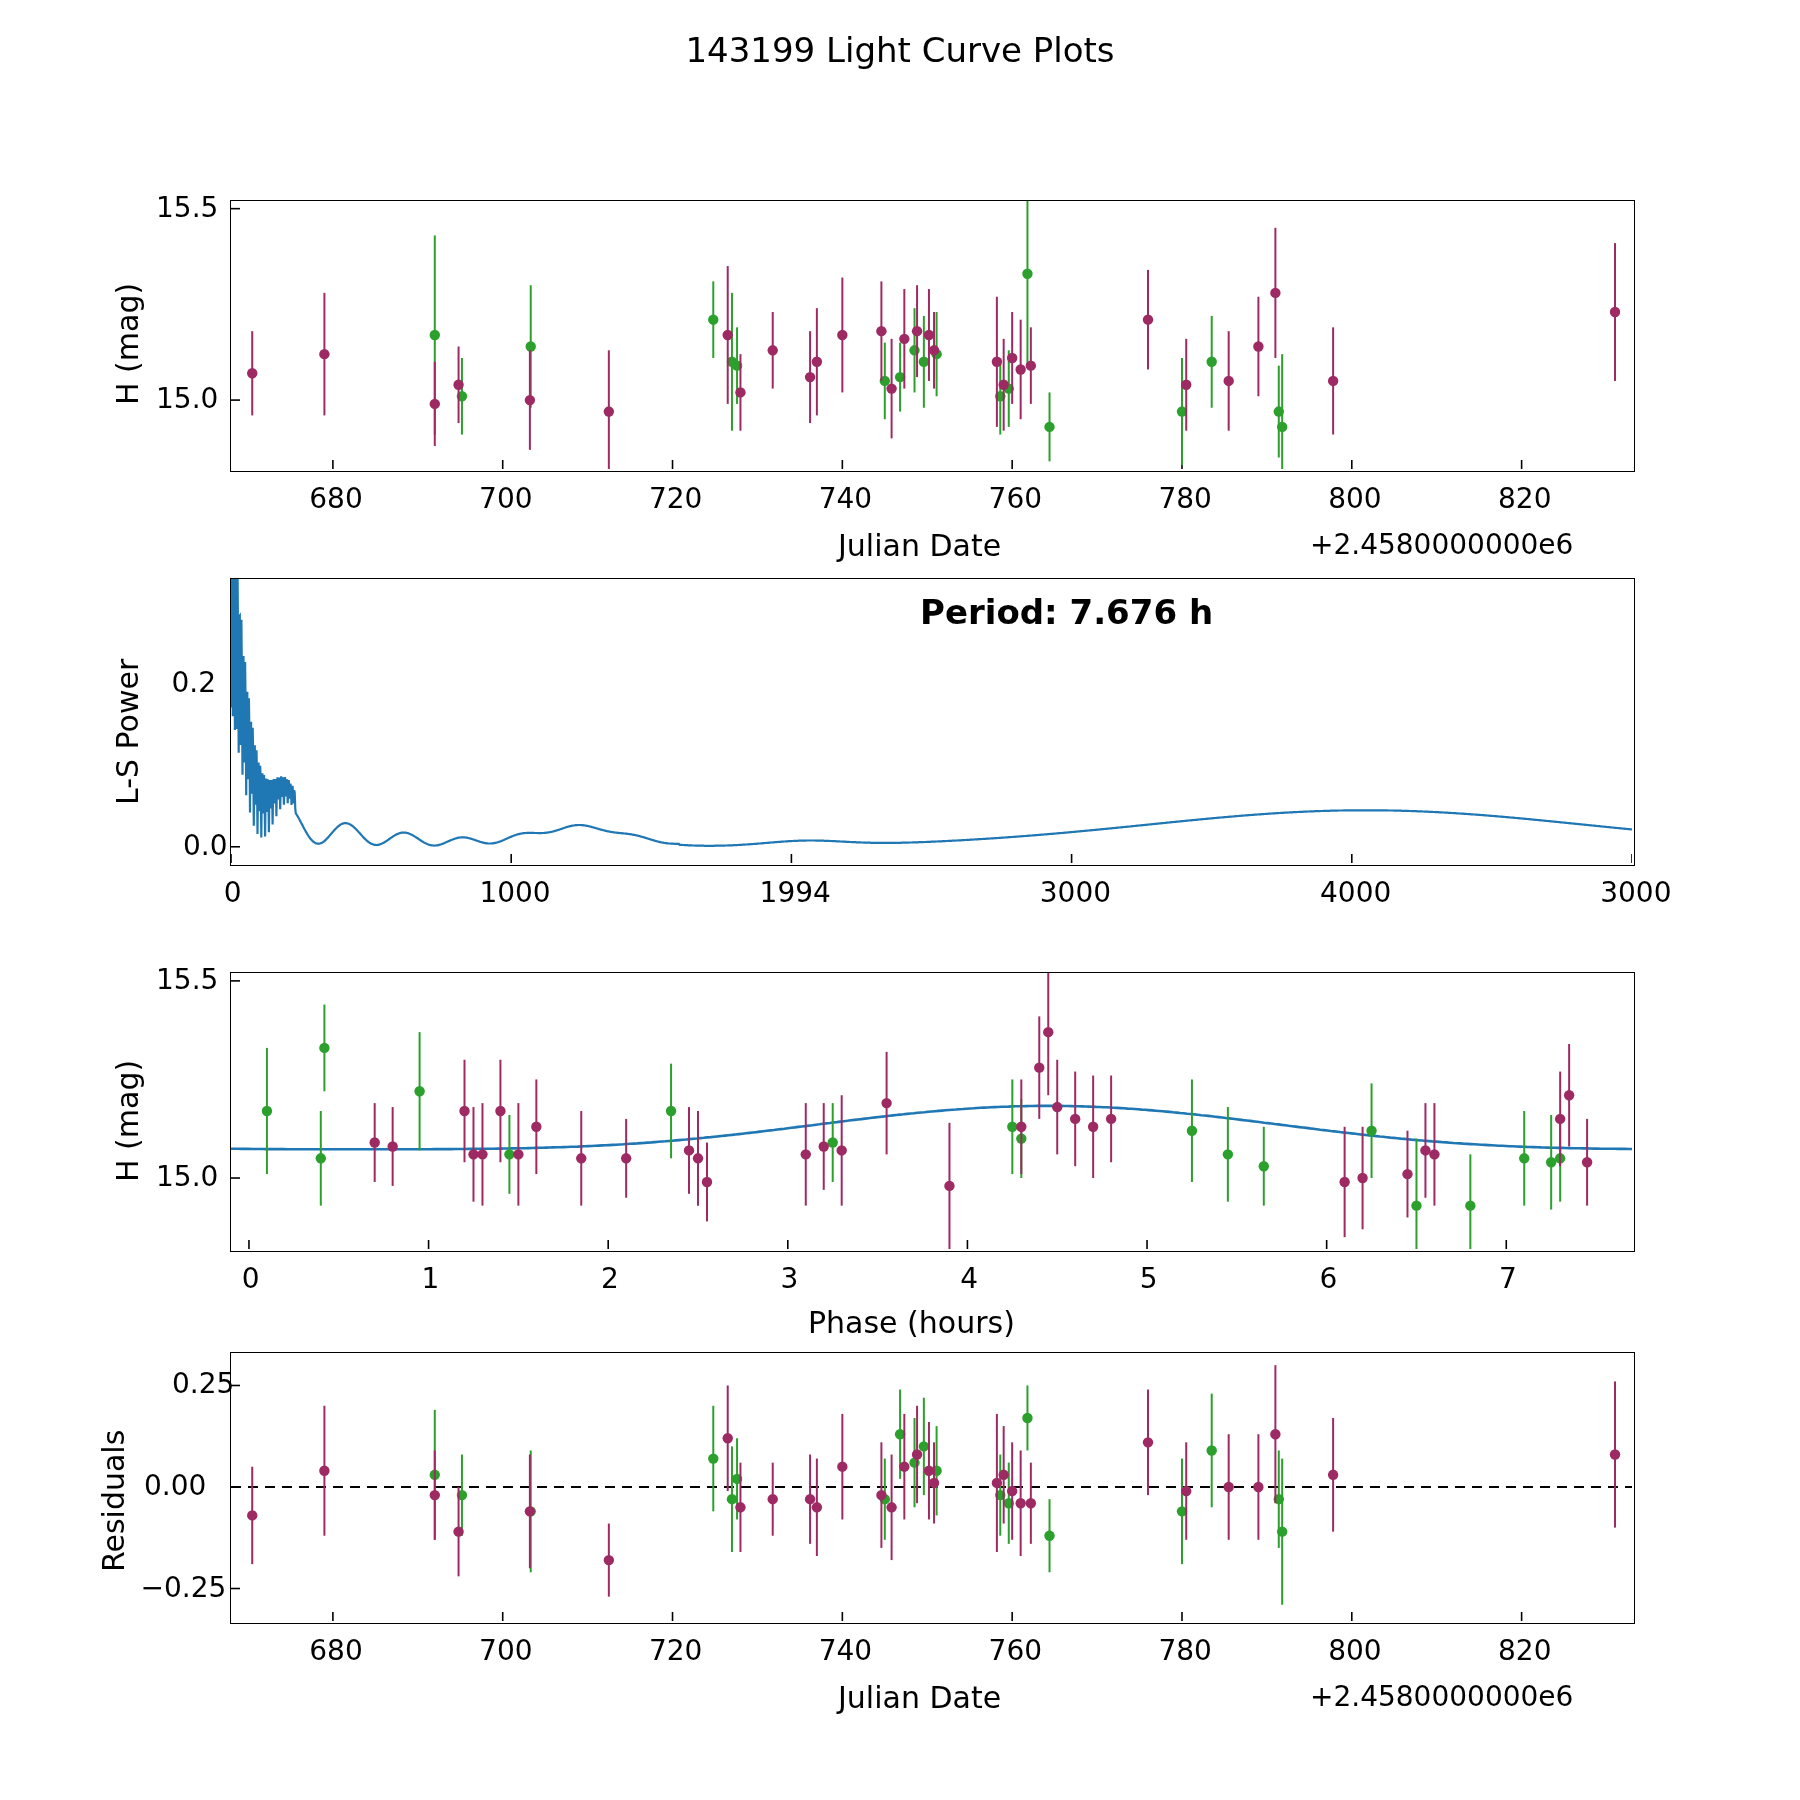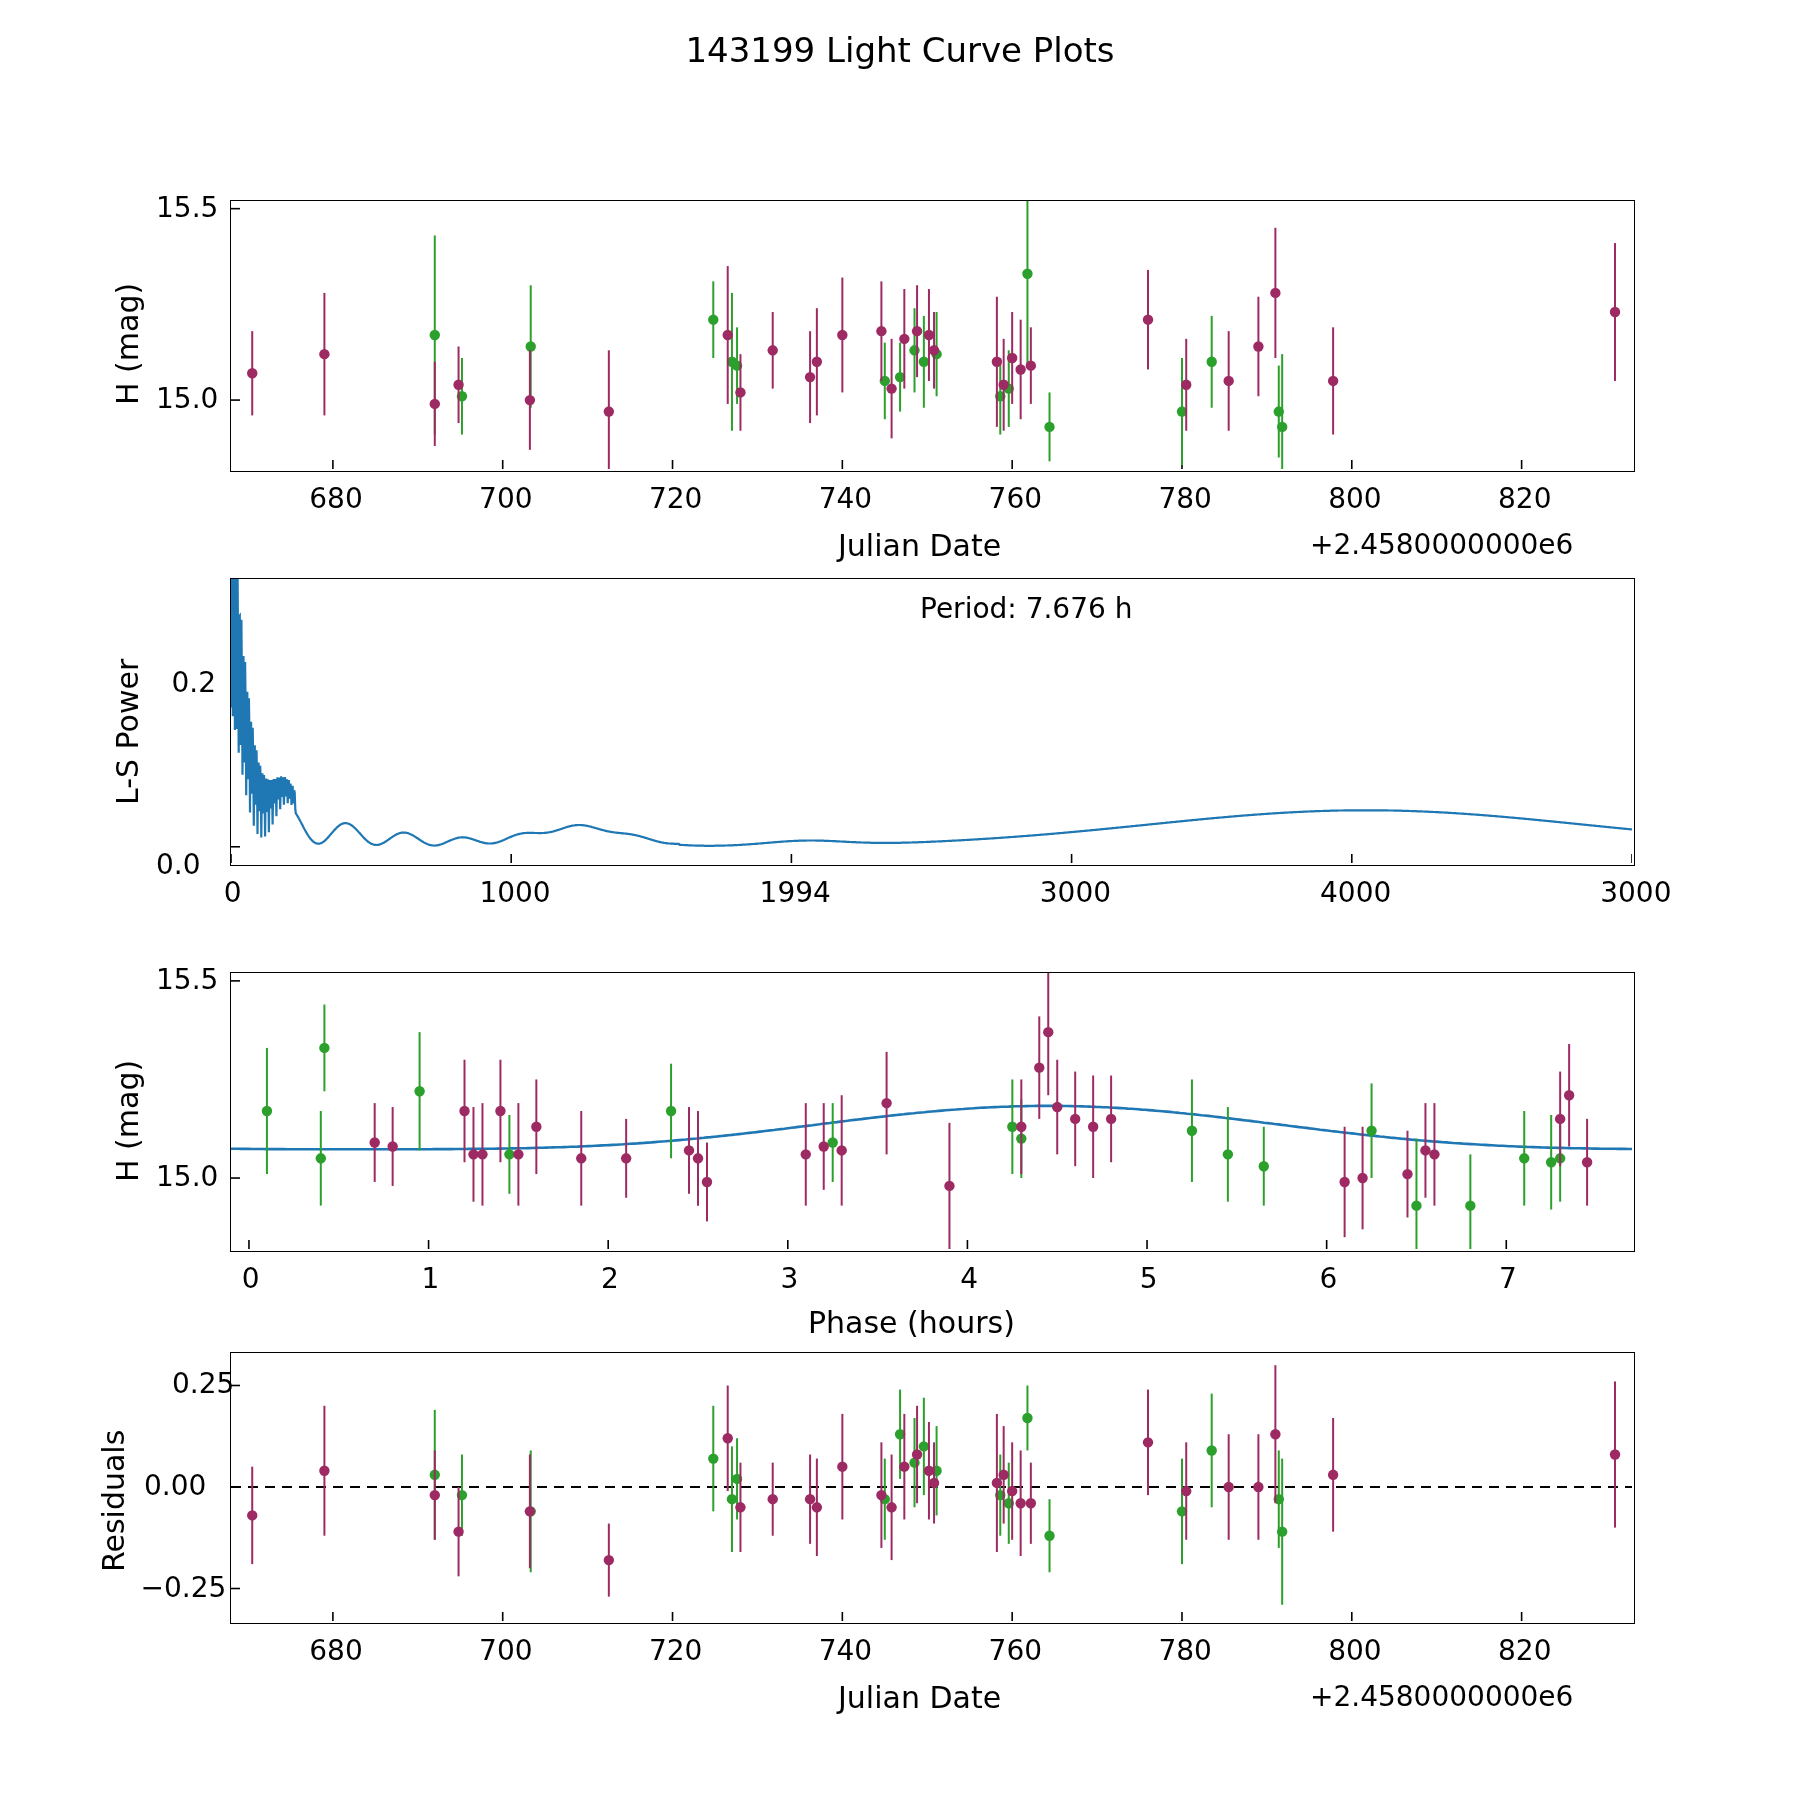--- a/index.html
+++ b/index.html
@@ -4,21 +4,21 @@
 <style>
   html,body{margin:0;padding:0;}
   body{width:1800px;height:1800px;background:#ffffff;font-family:"DejaVu Sans",sans-serif;color:#000;}
   #root{position:relative;width:1800px;height:1800px;}
   .title{position:absolute;left:0;top:30px;width:1800px;text-align:center;font-size:34px;}
   .panel{position:absolute;box-sizing:border-box;border:1.6px solid #000;background:#fff;}
   .ylabel{position:absolute;transform-origin:0 0;transform:rotate(-90deg);font-size:30px;white-space:nowrap;}
   .xlabel{position:absolute;font-size:30px;white-space:nowrap;}
   .tick{position:absolute;font-size:28px;white-space:nowrap;}
   .offtxt{position:absolute;font-size:28px;white-space:nowrap;}
-  .annot{position:absolute;font-size:28px;white-space:nowrap;}
+  .annot{position:absolute;font-size:34px;white-space:nowrap;font-weight:bold;}
   svg{display:block;}
   .tk{stroke:#000;stroke-width:1.6px;}
 </style>
 </head>
 <body>
 
 <div id="root">
   <div class="title">143199 Light Curve Plots</div>
 
   <div class="panel" id="panel1" style="left:230px;top:200px;width:1405px;height:272px;">
@@ -413,21 +413,21 @@
       <div class="tick" style="left: 1328.2px; top: 482px;">800</div>
       <div class="tick" style="left: 1498.02px; top: 482px;">820</div>
       <div class="tick" style="left: 156px; top: 382.086px;">15.0</div>
       <div class="tick" style="left: 156px; top: 190.657px;">15.5</div>
       <div class="tick" style="left: 223.8px; top: 876px;">0</div>
       <div class="tick" style="left: 479.4px; top: 876px;">1000</div>
       <div class="tick" style="left: 759.6px; top: 876px;">1994</div>
       <div class="tick" style="left: 1039.8px; top: 876px;">3000</div>
       <div class="tick" style="left: 1320px; top: 876px;">4000</div>
       <div class="tick" style="left: 1600.2px; top: 876px;">3000</div>
-      <div class="tick" style="left: 156px; top: 828.771px; margin-top: 19px;">0.0</div>
+      <div class="tick" style="left: 183px; top: 828.771px;">0.0</div>
       <div class="tick" style="left: 171.5px; top: 666.486px;">0.2</div>
       <div class="tick" style="left: 241.762px; top: 1262px;">0</div>
       <div class="tick" style="left: 421.377px; top: 1262px;">1</div>
       <div class="tick" style="left: 600.992px; top: 1262px;">2</div>
       <div class="tick" style="left: 780.608px; top: 1262px;">3</div>
       <div class="tick" style="left: 960.223px; top: 1262px;">4</div>
       <div class="tick" style="left: 1139.84px; top: 1262px;">5</div>
       <div class="tick" style="left: 1319.45px; top: 1262px;">6</div>
       <div class="tick" style="left: 1499.07px; top: 1262px;">7</div>
       <div class="tick" style="left: 156px; top: 1160.03px;">15.0</div>

